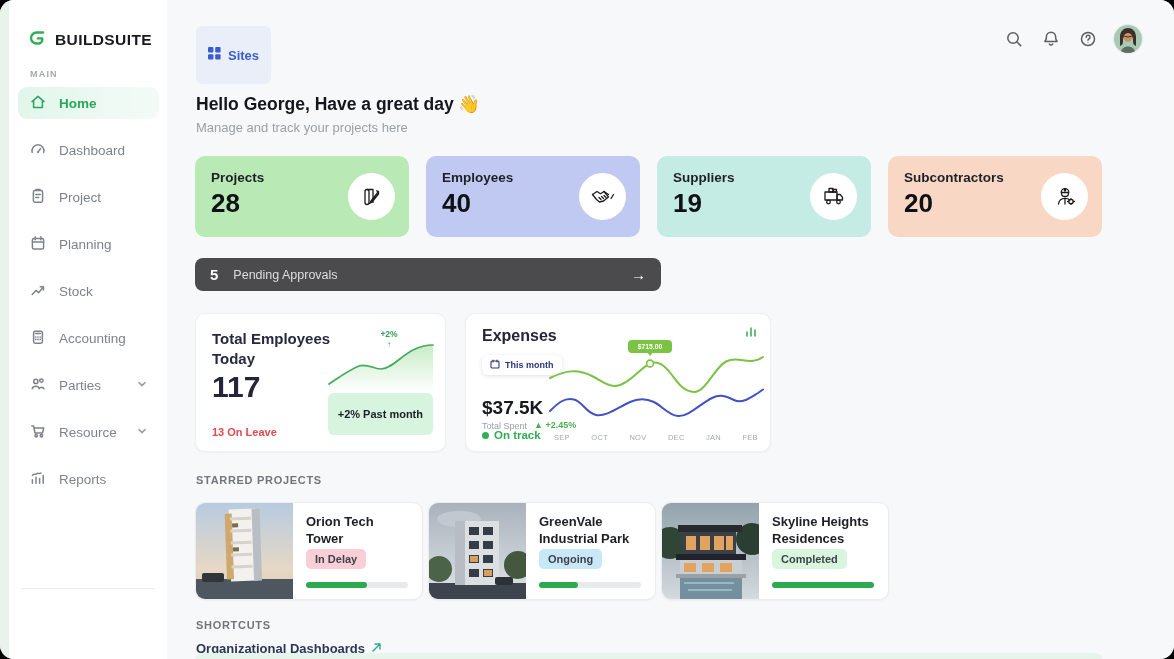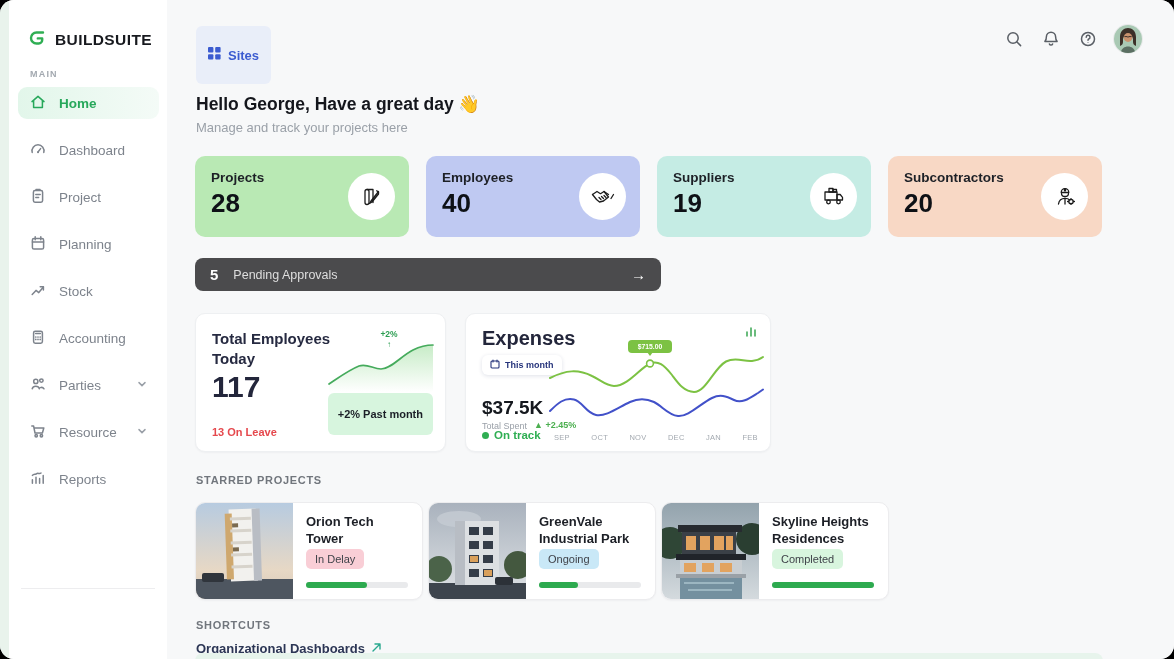--- a/index.html
+++ b/index.html
@@ -46,40 +46,40 @@
   
   .card{position:absolute;background:#fff;border:1px solid #eef0f2;border-radius:10px;box-shadow:0 1px 2px rgba(16,24,40,.04);box-sizing:border-box;}
   .emp{left:28px;top:313px;width:251px;height:139px;padding:15px 16px;}
   .emp-title{font-size:15px;font-weight:700;color:#262a41;line-height:1.35;width:130px;}
   .emp-value{font-size:30px;font-weight:800;color:#23263b;}
   .emp-leave{position:absolute;left:16px;bottom:13px;font-size:11px;font-weight:600;color:#e5484d;}
   .emp-badge{position:absolute;right:12px;bottom:16px;background:#d7f5de;border-radius:6px;padding:15px 10px;
              font-size:11px;font-weight:600;color:#1b1f27;}
   .emp-spark{position:absolute;right:8px;top:12px;}
   .exp{left:298px;top:313px;width:306px;height:139px;padding:13px 16px;}
-  .exp-title{font-size:20px;font-weight:700;color:#23263b;}
+  .exp-title{font-size:16px;font-weight:700;color:#23263b;}
   .exp-baricon{position:absolute;right:12px;top:10px;}
   .exp-pill{position:absolute;left:16px;top:41px;display:flex;align-items:center;gap:5px;background:#fff;border-radius:6px;
             padding:4px 8px;box-shadow:0 1px 4px rgba(30,40,90,.14);font-size:9px;font-weight:700;color:#27357c;cursor:pointer;}
   .exp-total{position:absolute;left:16px;top:83px;font-size:19px;font-weight:800;color:#15181e;}
   .exp-tlabel{position:absolute;left:16px;top:107px;font-size:9px;color:#9aa0a8;}
   .exp-delta{position:absolute;left:68px;top:106px;font-size:9px;font-weight:700;color:#4caf50;}
   .exp-status{position:absolute;left:16px;bottom:10px;font-size:11.5px;font-weight:700;color:#2fae53;display:flex;align-items:center;gap:5px;}
   .exp-status .dot{width:7px;height:7px;border-radius:50%;background:#2fae53;display:inline-block;}
   .exp-chart{position:absolute;right:6px;top:24px;}
   .exp-months{position:absolute;left:88px;right:12px;bottom:9px;display:flex;justify-content:space-between;
               font-size:7.5px;color:#a3a9b0;letter-spacing:.3px;}
   
   .sec-label{position:absolute;left:29px;font-size:11px;font-weight:700;letter-spacing:.7px;color:#71767d;}
   .projects{position:absolute;left:28px;top:502px;display:flex;gap:5px;}
   .pcard{width:226px;height:96px;background:#fff;border:1px solid #ececee;border-radius:10px;position:relative;
          box-shadow:0 1px 2px rgba(16,24,40,.04);cursor:pointer;overflow:hidden;}
   .pthumb{position:absolute;left:0;top:0;width:97px;height:96px;}
   .pname{position:absolute;left:110px;top:11px;right:10px;font-size:13px;font-weight:700;color:#1c1f26;line-height:1.3;}
-  .pbadge{position:absolute;left:110px;top:46px;font-size:11px;font-weight:400;color:#3f4249;border-radius:5px;padding:4px 9px;}
+  .pbadge{position:absolute;left:110px;top:46px;font-size:11px;font-weight:700;color:#3f4249;border-radius:5px;padding:4px 9px;}
   .b-delay{background:#f9ced6;} .b-ongoing{background:#c9e8f7;} .b-done{background:#d8f5de;}
   .ptrack{position:absolute;left:110px;right:14px;bottom:11px;height:6px;border-radius:3px;background:#e9eaec;}
   .pfill{height:100%;border-radius:3px;background:#2daa4f;}
   
   .shortcut-link{position:absolute;left:29px;top:641px;font-size:13px;font-weight:600;color:#2c3655;display:flex;align-items:center;gap:6px;cursor:pointer;}
   .shortcut-card{position:absolute;left:28px;top:653px;width:908px;height:30px;background:#e7f4ec;border-radius:8px 8px 0 0;}
 </style>
 </head>
 <body>
 

